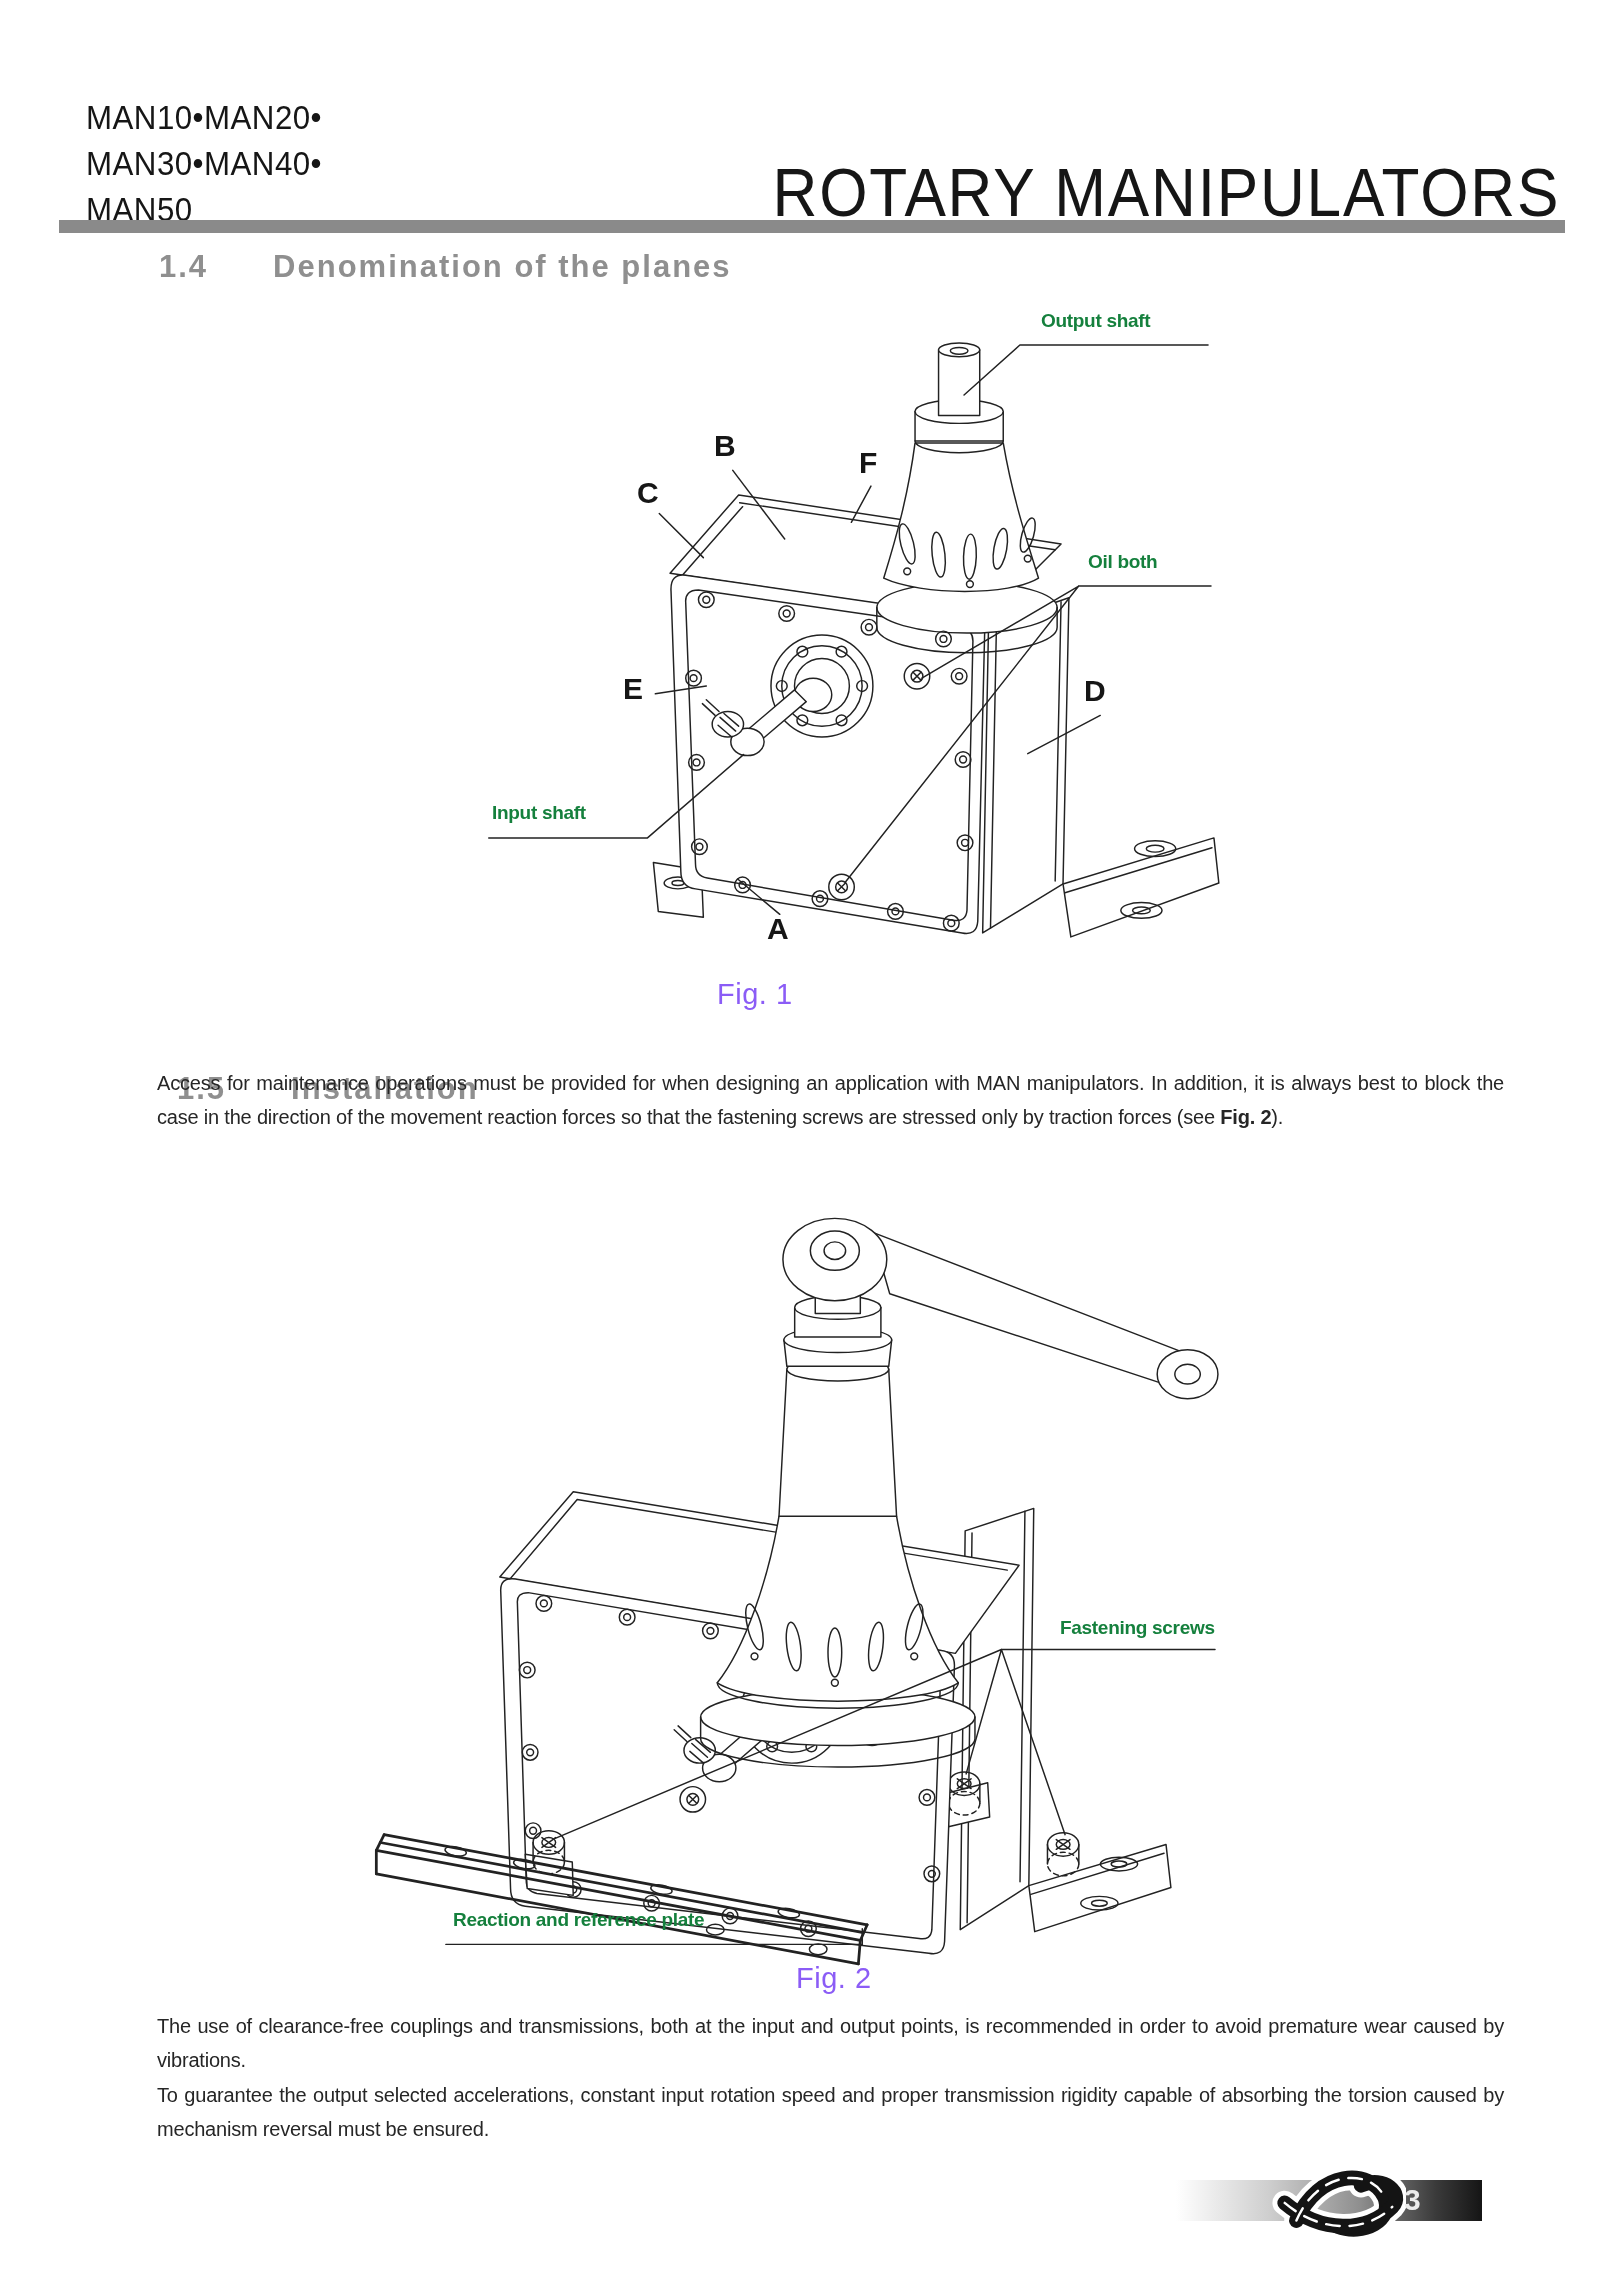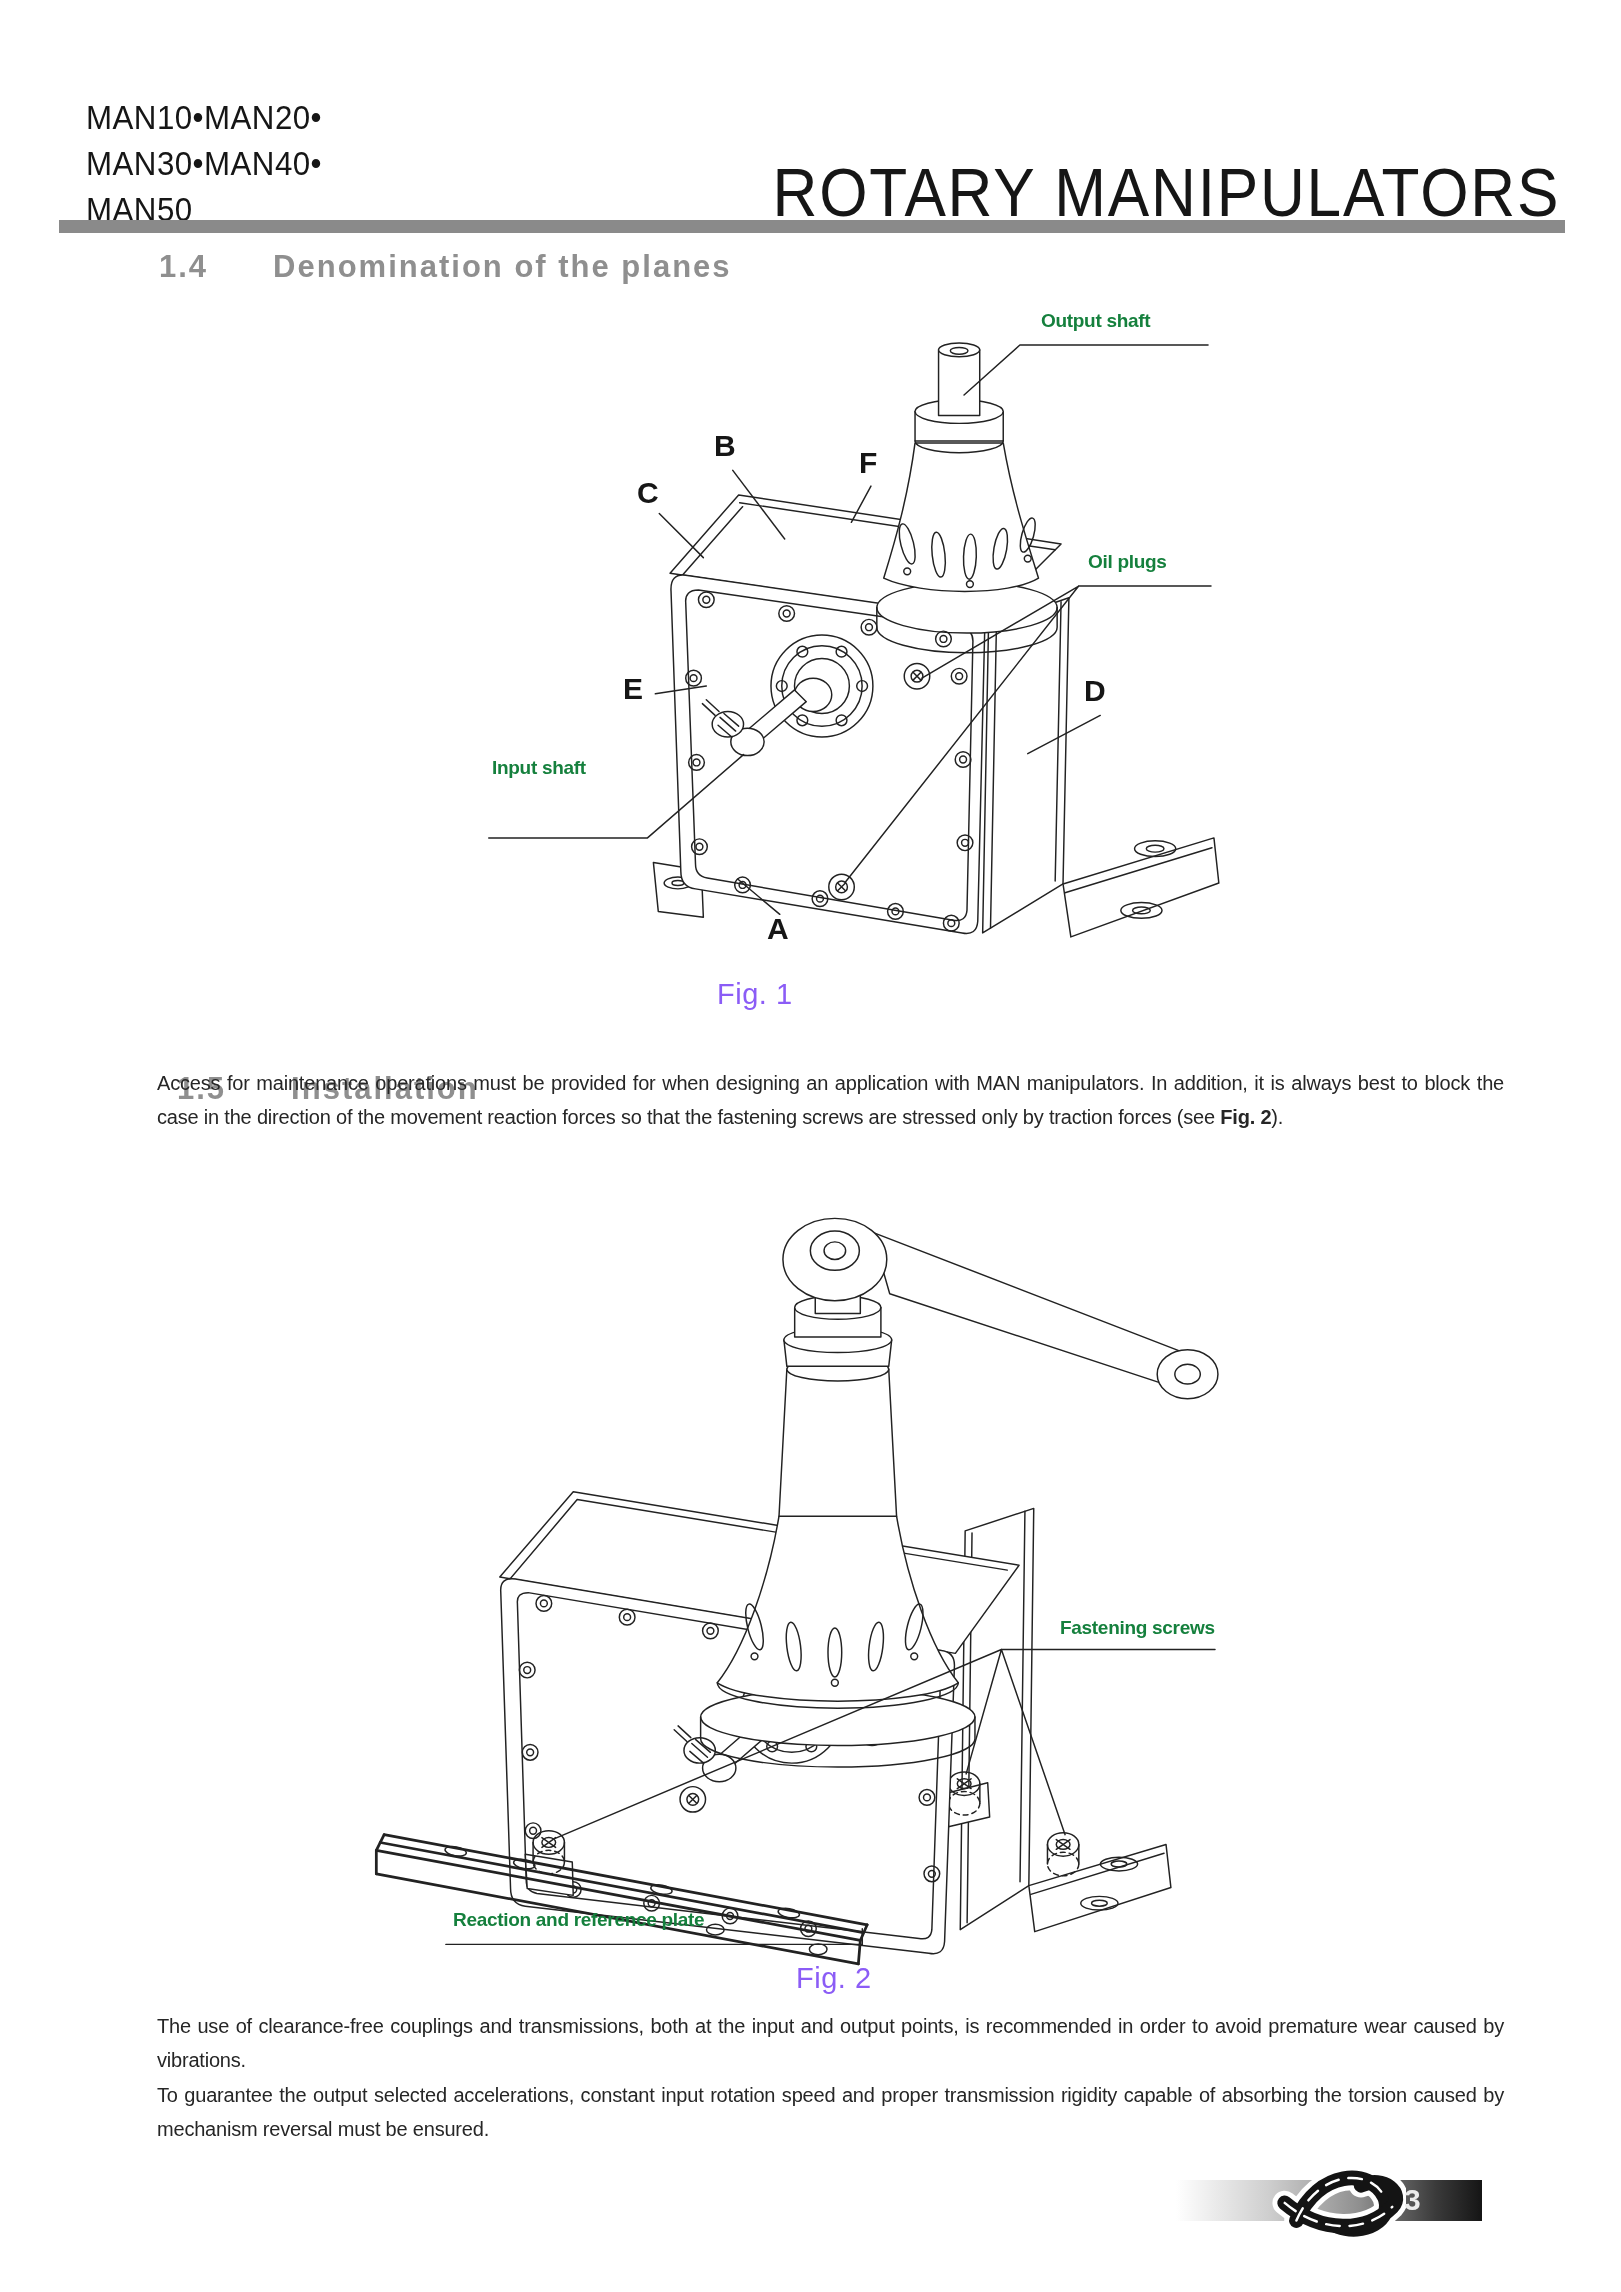--- a/index.html
+++ b/index.html
@@ -177,22 +177,22 @@
       <path d="M277,180 L330,250"></path>
       <path d="M418,196 L398,233"></path>
       <path d="M202,224 L247,269"></path>
       <path d="M198,408 L250,400"></path>
       <path d="M652,430 L578,469"></path>
       <path d="M325,633 L282,597"></path>
     </g>
   </svg>
 
   <div class="abs fig-label" style="left:1041px;top:310px;">Output shaft</div>
-  <div class="abs fig-label" style="left:1088px;top:551px;">Oil plugs</div>
-  <div class="abs fig-label" style="left:492px;top:757px;">Input shaft</div>
+  <div class="abs fig-label" style="left:1088px;top:551px;">Oil both</div>
+  <div class="abs fig-label" style="left:492px;top:802px;">Input shaft</div>
   <div class="abs plane-letter" style="left:714px;top:429px;">B</div>
   <div class="abs plane-letter" style="left:637px;top:476px;">C</div>
   <div class="abs plane-letter" style="left:859px;top:446px;">F</div>
   <div class="abs plane-letter" style="left:623px;top:672px;">E</div>
   <div class="abs plane-letter" style="left:1084px;top:674px;">D</div>
   <div class="abs plane-letter" style="left:767px;top:912px;">A</div>
   <div class="abs fig-caption" style="left:717px;top:978px;">Fig. 1</div>
 
   <div class="abs sec-head" style="left:177px;top:1031px;margin-top:40px;">
     <span>1.5</span>

